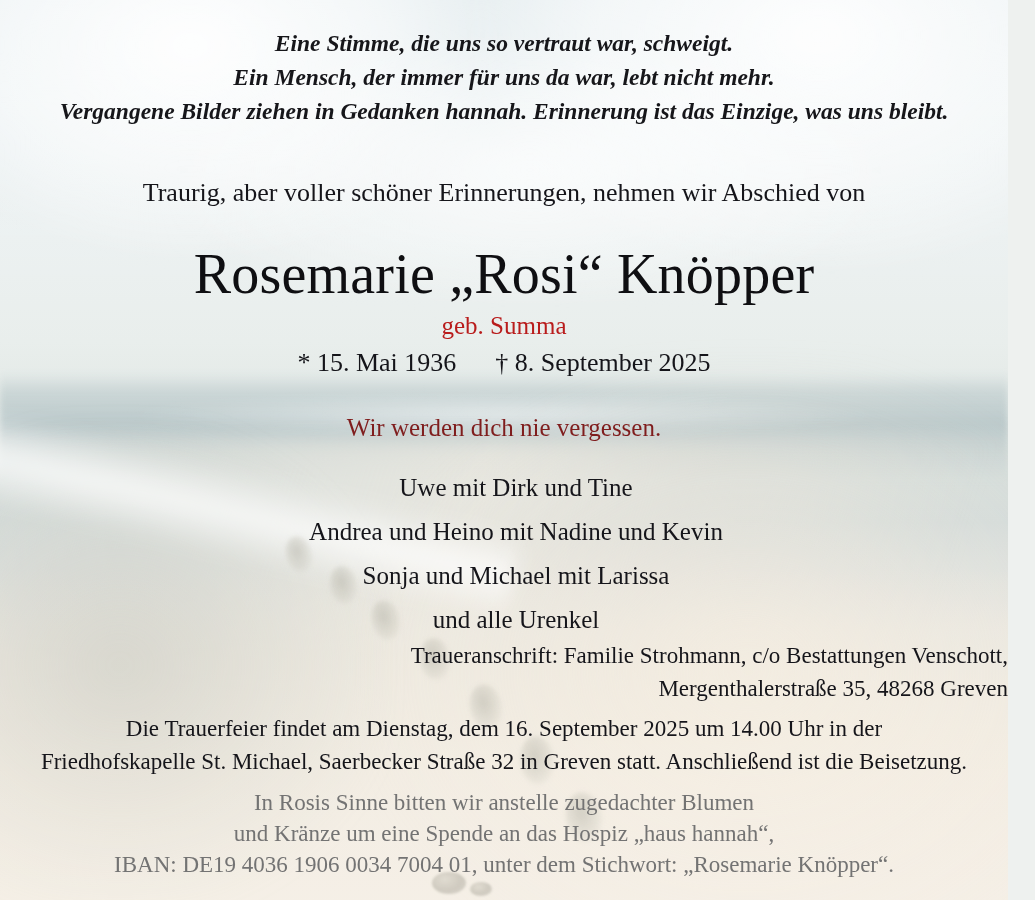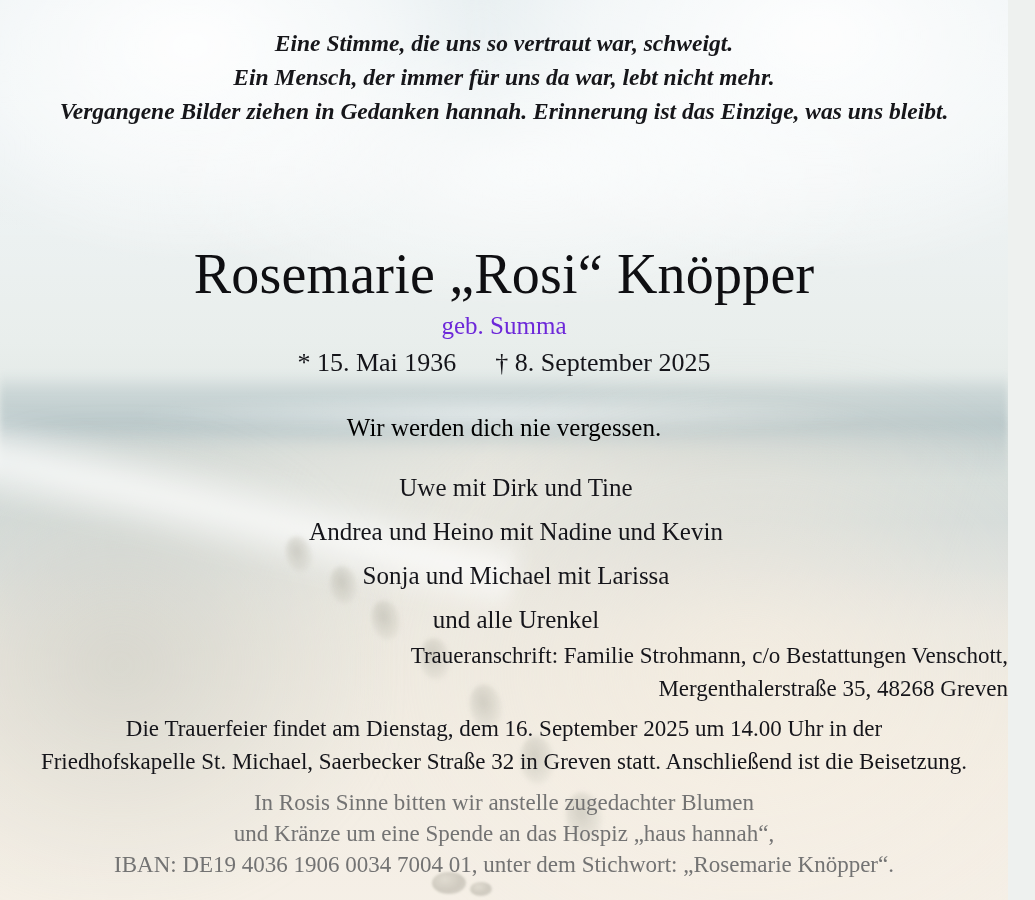--- a/index.html
+++ b/index.html
@@ -189,38 +189,38 @@
     line-height: 62px;
     letter-spacing: 0.2px;
     color: #0f0f12;
   }
 
   .maiden {
     position: absolute;
     top: 312px;
     left: 0; right: 0;
     font-size: 25px;
-    color: #6d28d9;
+    color: #b91c1c;
   }
 
   .dates {
     position: absolute;
     top: 348px;
     left: 0; right: 0;
     font-size: 26px;
     color: #15151a;
   }
   .dates .gap { display: inline-block; width: 26px; }
 
   .farewell {
     position: absolute;
     top: 414px;
     left: 0; right: 0;
     font-size: 25px;
-    color: #000000;
+    color: #7f1d1d;
   }
 
   .mourners {
     position: absolute;
     top: 466px;
     left: 12px; right: 0;
     font-size: 25px;
     line-height: 44px;
     color: #15151a;
     margin-left: 12px;
@@ -284,20 +284,21 @@
   <div class="bg-veil"></div>
 
   <div class="content">
 
     <div class="poem">
       <div>Eine Stimme, die uns so vertraut war, schweigt.</div>
       <div>Ein Mensch, der immer für uns da war, lebt nicht mehr.</div>
       <div>Vergangene Bilder ziehen in Gedanken hannah. Erinnerung ist das Einzige, was uns bleibt.</div>
     </div>
 
+    <div class="lead">Traurig, aber voller schöner Erinnerungen, nehmen wir Abschied von</div>
 
     <div class="name">Rosemarie „Rosi“ Knöpper</div>
 
     <div class="maiden">geb. Summa</div>
 
     <div class="dates">
       <span>* 15. Mai 1936</span>
       <span class="gap"></span>
       <span>† 8. September 2025</span>
     </div>

